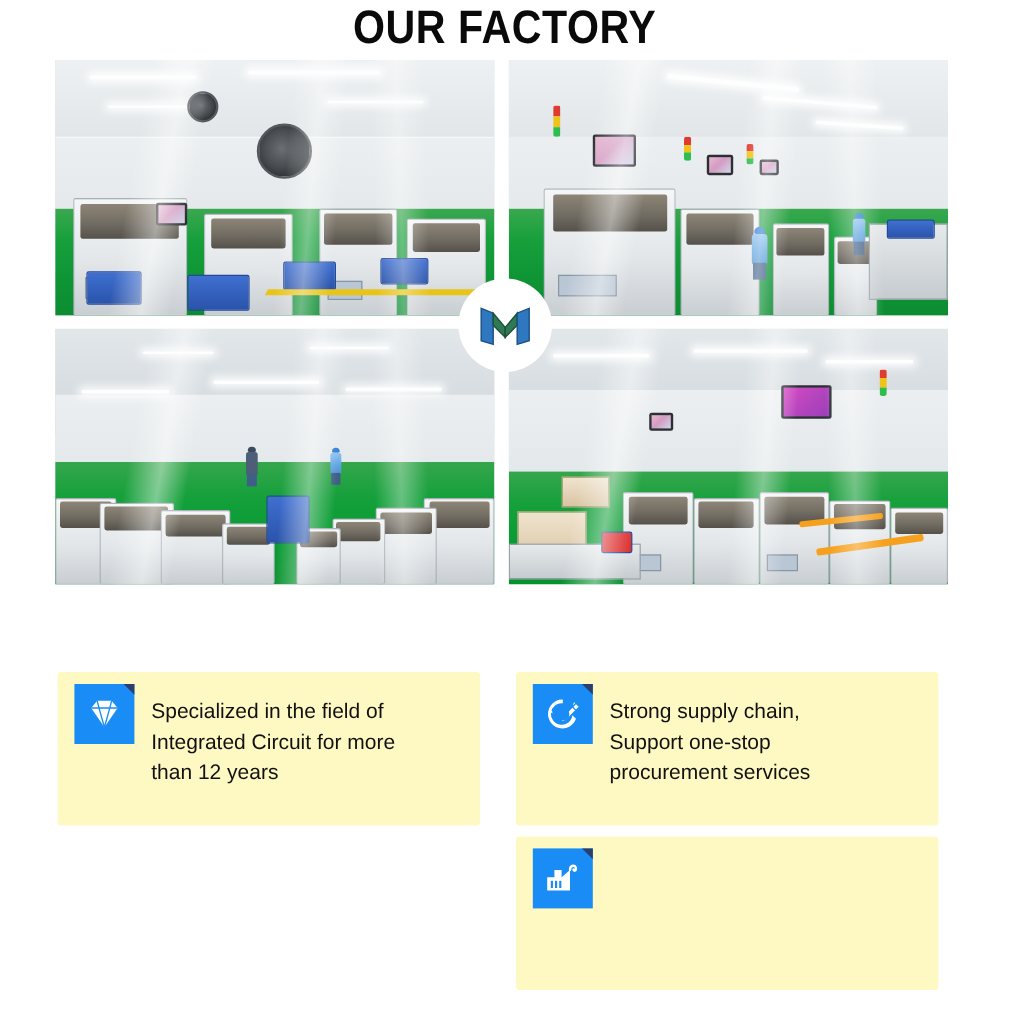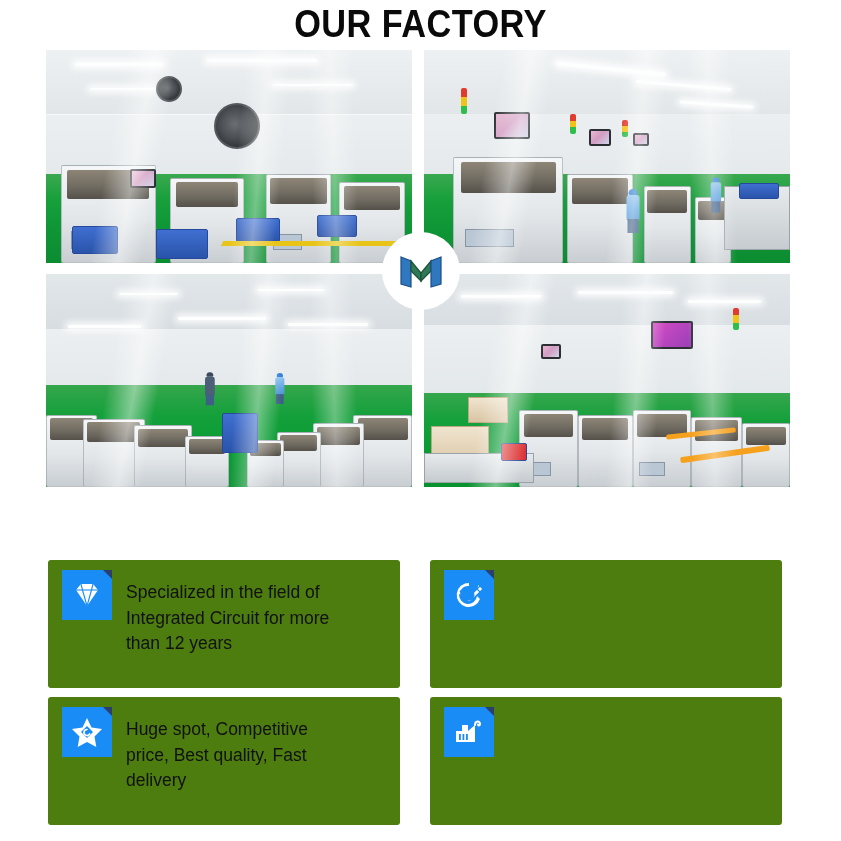--- a/index.html
+++ b/index.html
@@ -154,21 +154,21 @@
   .logo-badge svg { width: 44px; height: 40px; display: block; }
 
   
   .cards {
     position: absolute; left: 48px; top: 560px;
     width: 745px; height: 270px;
   }
   .card {
     position: absolute;
     width: 352px; height: 128px;
-    background: #4d7c0f;
+    background: #fef9c3;
     border-radius: 3px;
   }
   .c1 { left: 0;     top: 0; }
   .c2 { left: 382px; top: 0; }
   .c3 { left: 0;     top: 137px; }
   .c4 { left: 382px; top: 137px; }
 
   .icon-box {
     position: absolute; left: 14px; top: 10px;
     width: 50px; height: 50px;
@@ -425,35 +425,25 @@
       <div class="icon-box">
         <div class="fold"></div>
         <svg viewBox="0 0 32 32">
           <path d="M16 4 a12 12 0 1 0 11 16 l-3-3 a9 9 0 1 1 -8-10 z" fill="#ffffff"></path>
           <path d="M4.5 14 l2.5 -1.2 .4 2.8 z M7 7.5 l2.4 1.3 -1.6 2.3 z M13 3.8 l1.2 2.5 -2.7 .6 z M25.5 6 l-1 2.6 2.7 .4 z" fill="#ffffff"></path>
           <path d="M27 7 l3 3 -11.5 11.5 -4.2 1.2 1.2 -4.2 Z" fill="#ffffff" stroke="#1a8cf5" stroke-width="1.1" stroke-linejoin="round"></path>
           <path d="M24 10 l3 3" stroke="#1a8cf5" stroke-width="1.1"></path>
           <circle cx="16" cy="16" r="5.5" fill="#1a8cf5"></circle>
         </svg>
       </div>
-    </div>
-
-    <div class="card c3">
-      <div class="icon-box">
-        <div class="fold"></div>
-        <svg viewBox="0 0 32 32">
-          <path d="M16 2 L20.5 11.5 L31 13 L23.5 20.5 L25.3 31 L16 26 L6.7 31 L8.5 20.5 L1 13 L11.5 11.5 Z" fill="#ffffff"></path>
-          <path d="M16 10 L22 16 L16 22 L10 16 Z" fill="#1a8cf5"></path>
-          <path d="M16 13.5 a3 3 0 1 0 2.6 4.4" stroke="#ffffff" stroke-width="1.6" fill="none" stroke-linecap="round"></path>
-        </svg>
-      </div>
-      <div class="card-text">Huge spot, Competitive
-price, Best quality, Fast
-delivery</div>
-    </div>
+      <div class="card-text">Strong supply chain,
+Support one-stop
+procurement services</div>
+    </div>
+
 
     <div class="card c4">
       <div class="icon-box">
         <div class="fold"></div>
         <svg viewBox="0 0 32 32">
           <path d="M3 15 L9 15 L9 9 L15 9 L15 15 L22 9 L22 26 L3 26 Z" fill="#ffffff"></path>
           <rect x="6" y="18" width="1.8" height="6" fill="#1a8cf5"></rect>
           <rect x="9.5" y="18" width="1.8" height="6" fill="#1a8cf5"></rect>
           <rect x="13" y="18" width="1.8" height="6" fill="#1a8cf5"></rect>
           <path d="M22 9 C22 4.5 27 4.5 27 8 C27 10 25 10 25 8.5" stroke="#ffffff" stroke-width="2" fill="none" stroke-linecap="round"></path>

